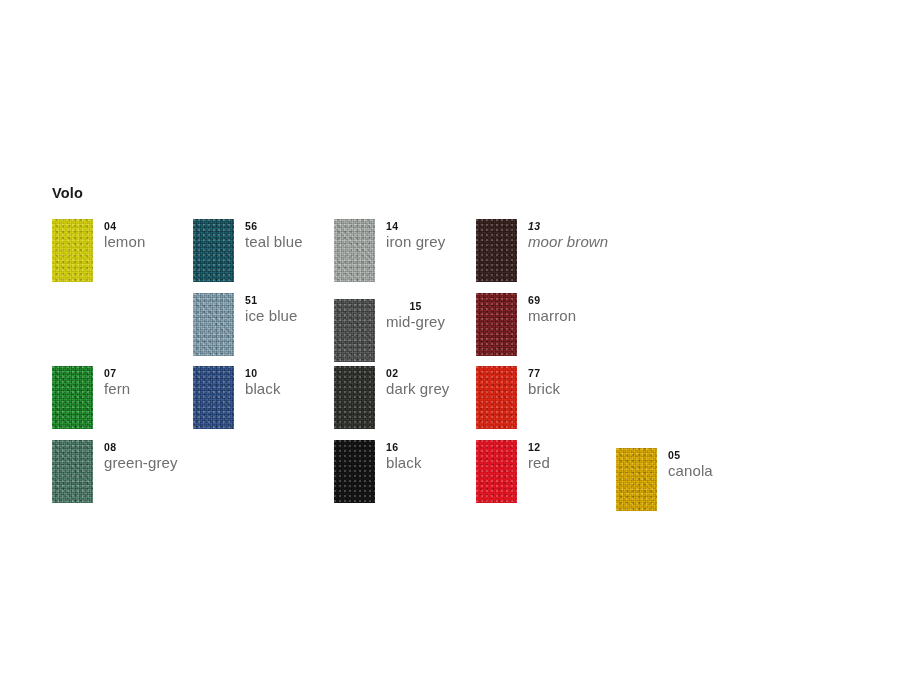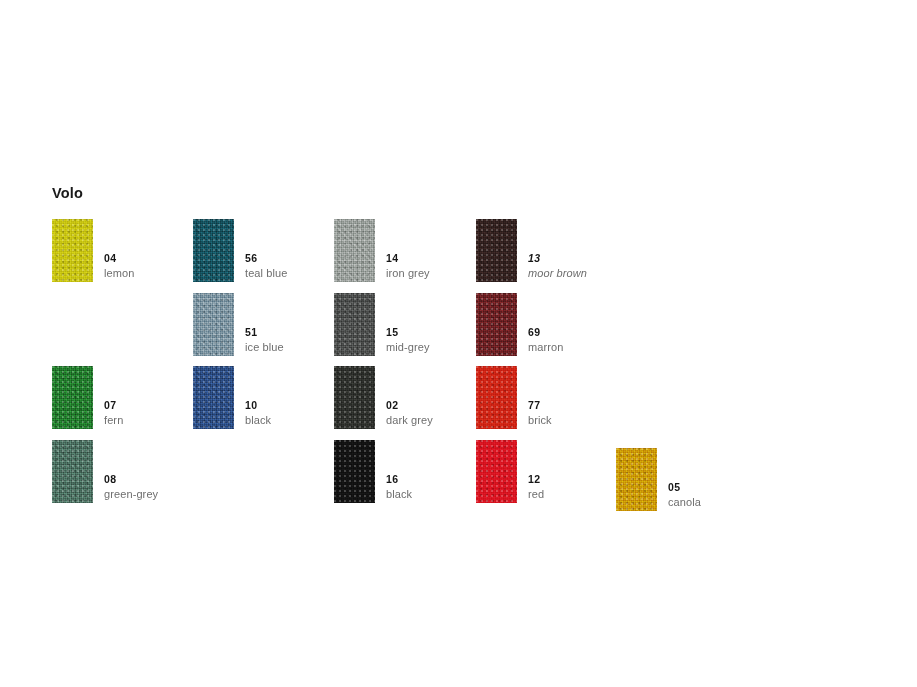--- a/index.html
+++ b/index.html
@@ -102,34 +102,33 @@
       radial-gradient(circle at 1px 1px, rgba(255,255,255,0.22) 0.8px, rgba(0,0,0,0) 1.2px),
       radial-gradient(circle at 3px 4px, rgba(0,0,0,0.18) 0.8px, rgba(0,0,0,0) 1.2px);
     background-size: 5px 5px, 6px 6px;
     background-position: 0 0, 2px 3px;
   }
 
   .swatch-text {
     position: absolute;
     left: 52px;
     top: 1px;
-    margin-top: 32px;
   }
 
   .swatch-code {
     font-size: 10.5px;
     font-weight: 700;
     color: #161616;
     letter-spacing: 0.3px;
     line-height: 13px;
     white-space: nowrap;
   }
 
   .swatch-name {
-    font-size: 11px;
+    font-size: 15px;
     font-weight: 400;
     color: #6e6e6e;
     letter-spacing: 0.1px;
     line-height: 13px;
     margin-top: 2px;
     white-space: nowrap;
   }
 </style>
 </head>
 <body>
@@ -182,21 +181,21 @@
       <div class="swatch-cell" style="left: 193px; top: 293px;">
         <div class="swatch-chip" style="width: 41px; height: 63px; background-color: rgb(125, 149, 162);">
           <div class="weave"></div>
           <div class="speckle"></div>
         </div>
         <div class="swatch-text">
           <div class="swatch-code">51</div>
           <div class="swatch-name">ice blue</div>
         </div>
       </div>
-      <div class="swatch-cell" style="left: 334px; top: 293px;">
+      <div class="swatch-cell" style="left: 334px; top: 299px; text-align: center;">
         <div class="swatch-chip" style="width: 41px; height: 63px; background-color: rgb(76, 78, 77);">
           <div class="weave"></div>
           <div class="speckle"></div>
         </div>
         <div class="swatch-text">
           <div class="swatch-code">15</div>
           <div class="swatch-name">mid-grey</div>
         </div>
       </div>
       <div class="swatch-cell" style="left: 476px; top: 293px;">

